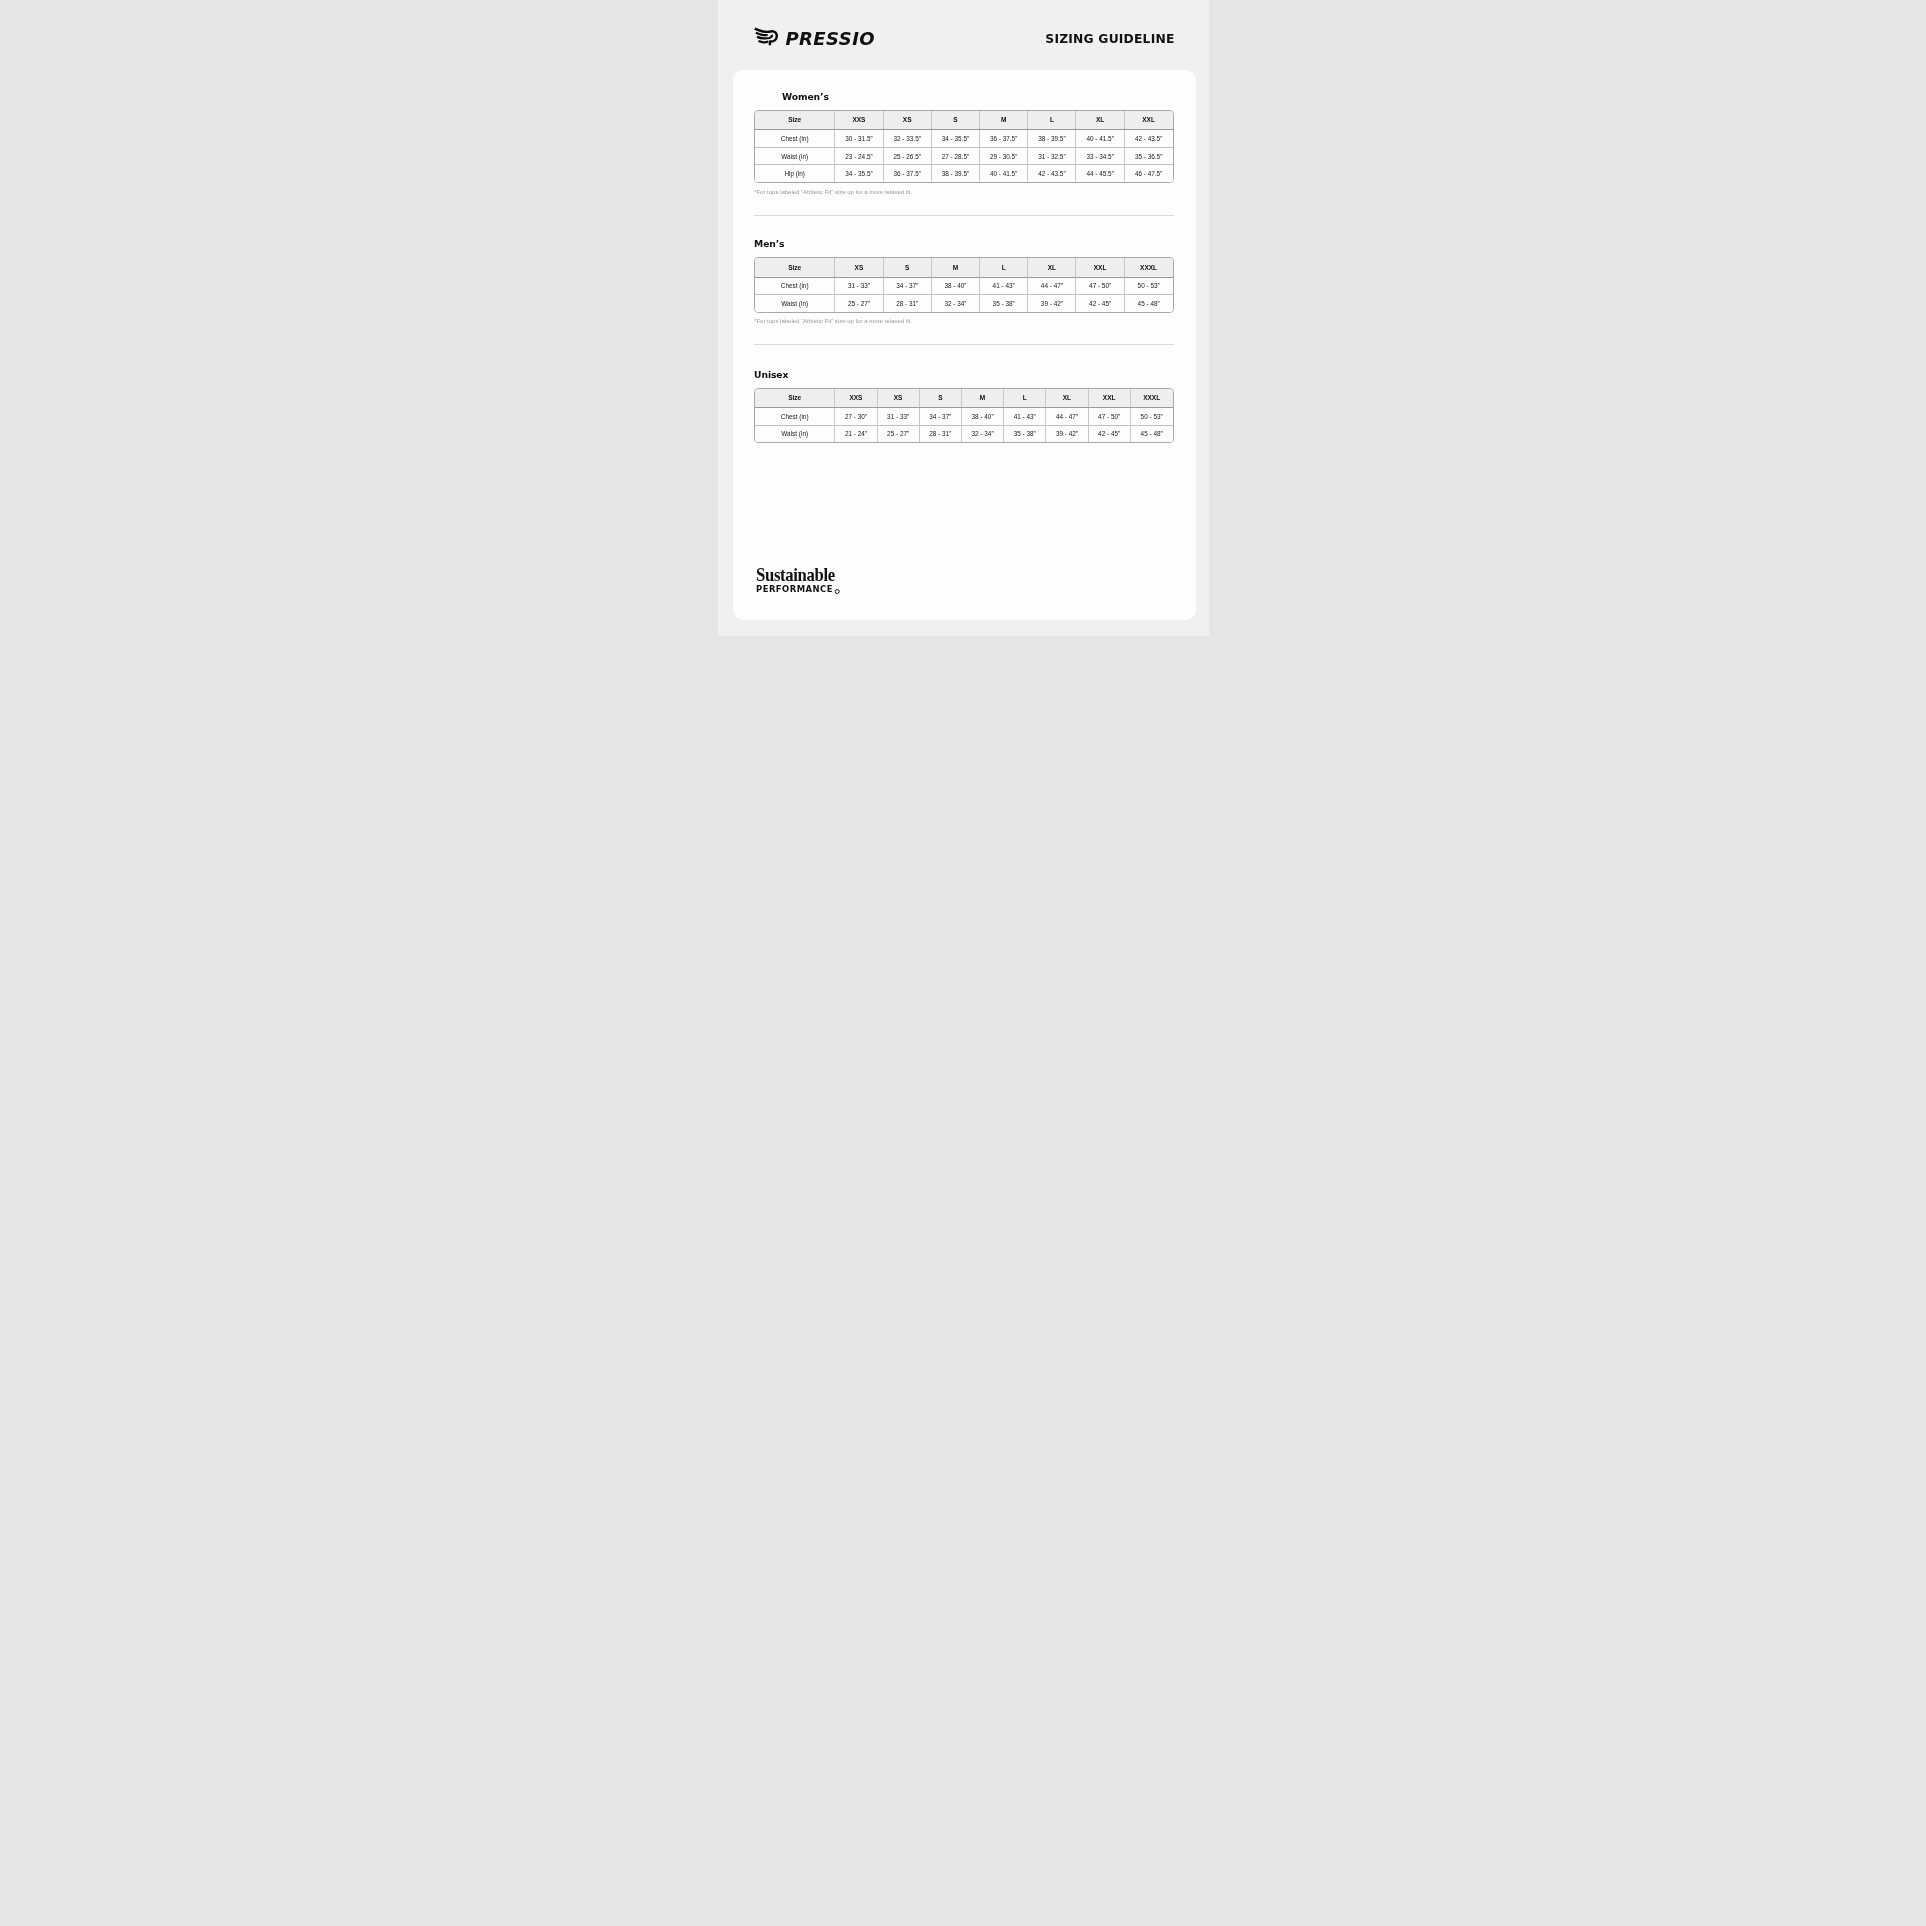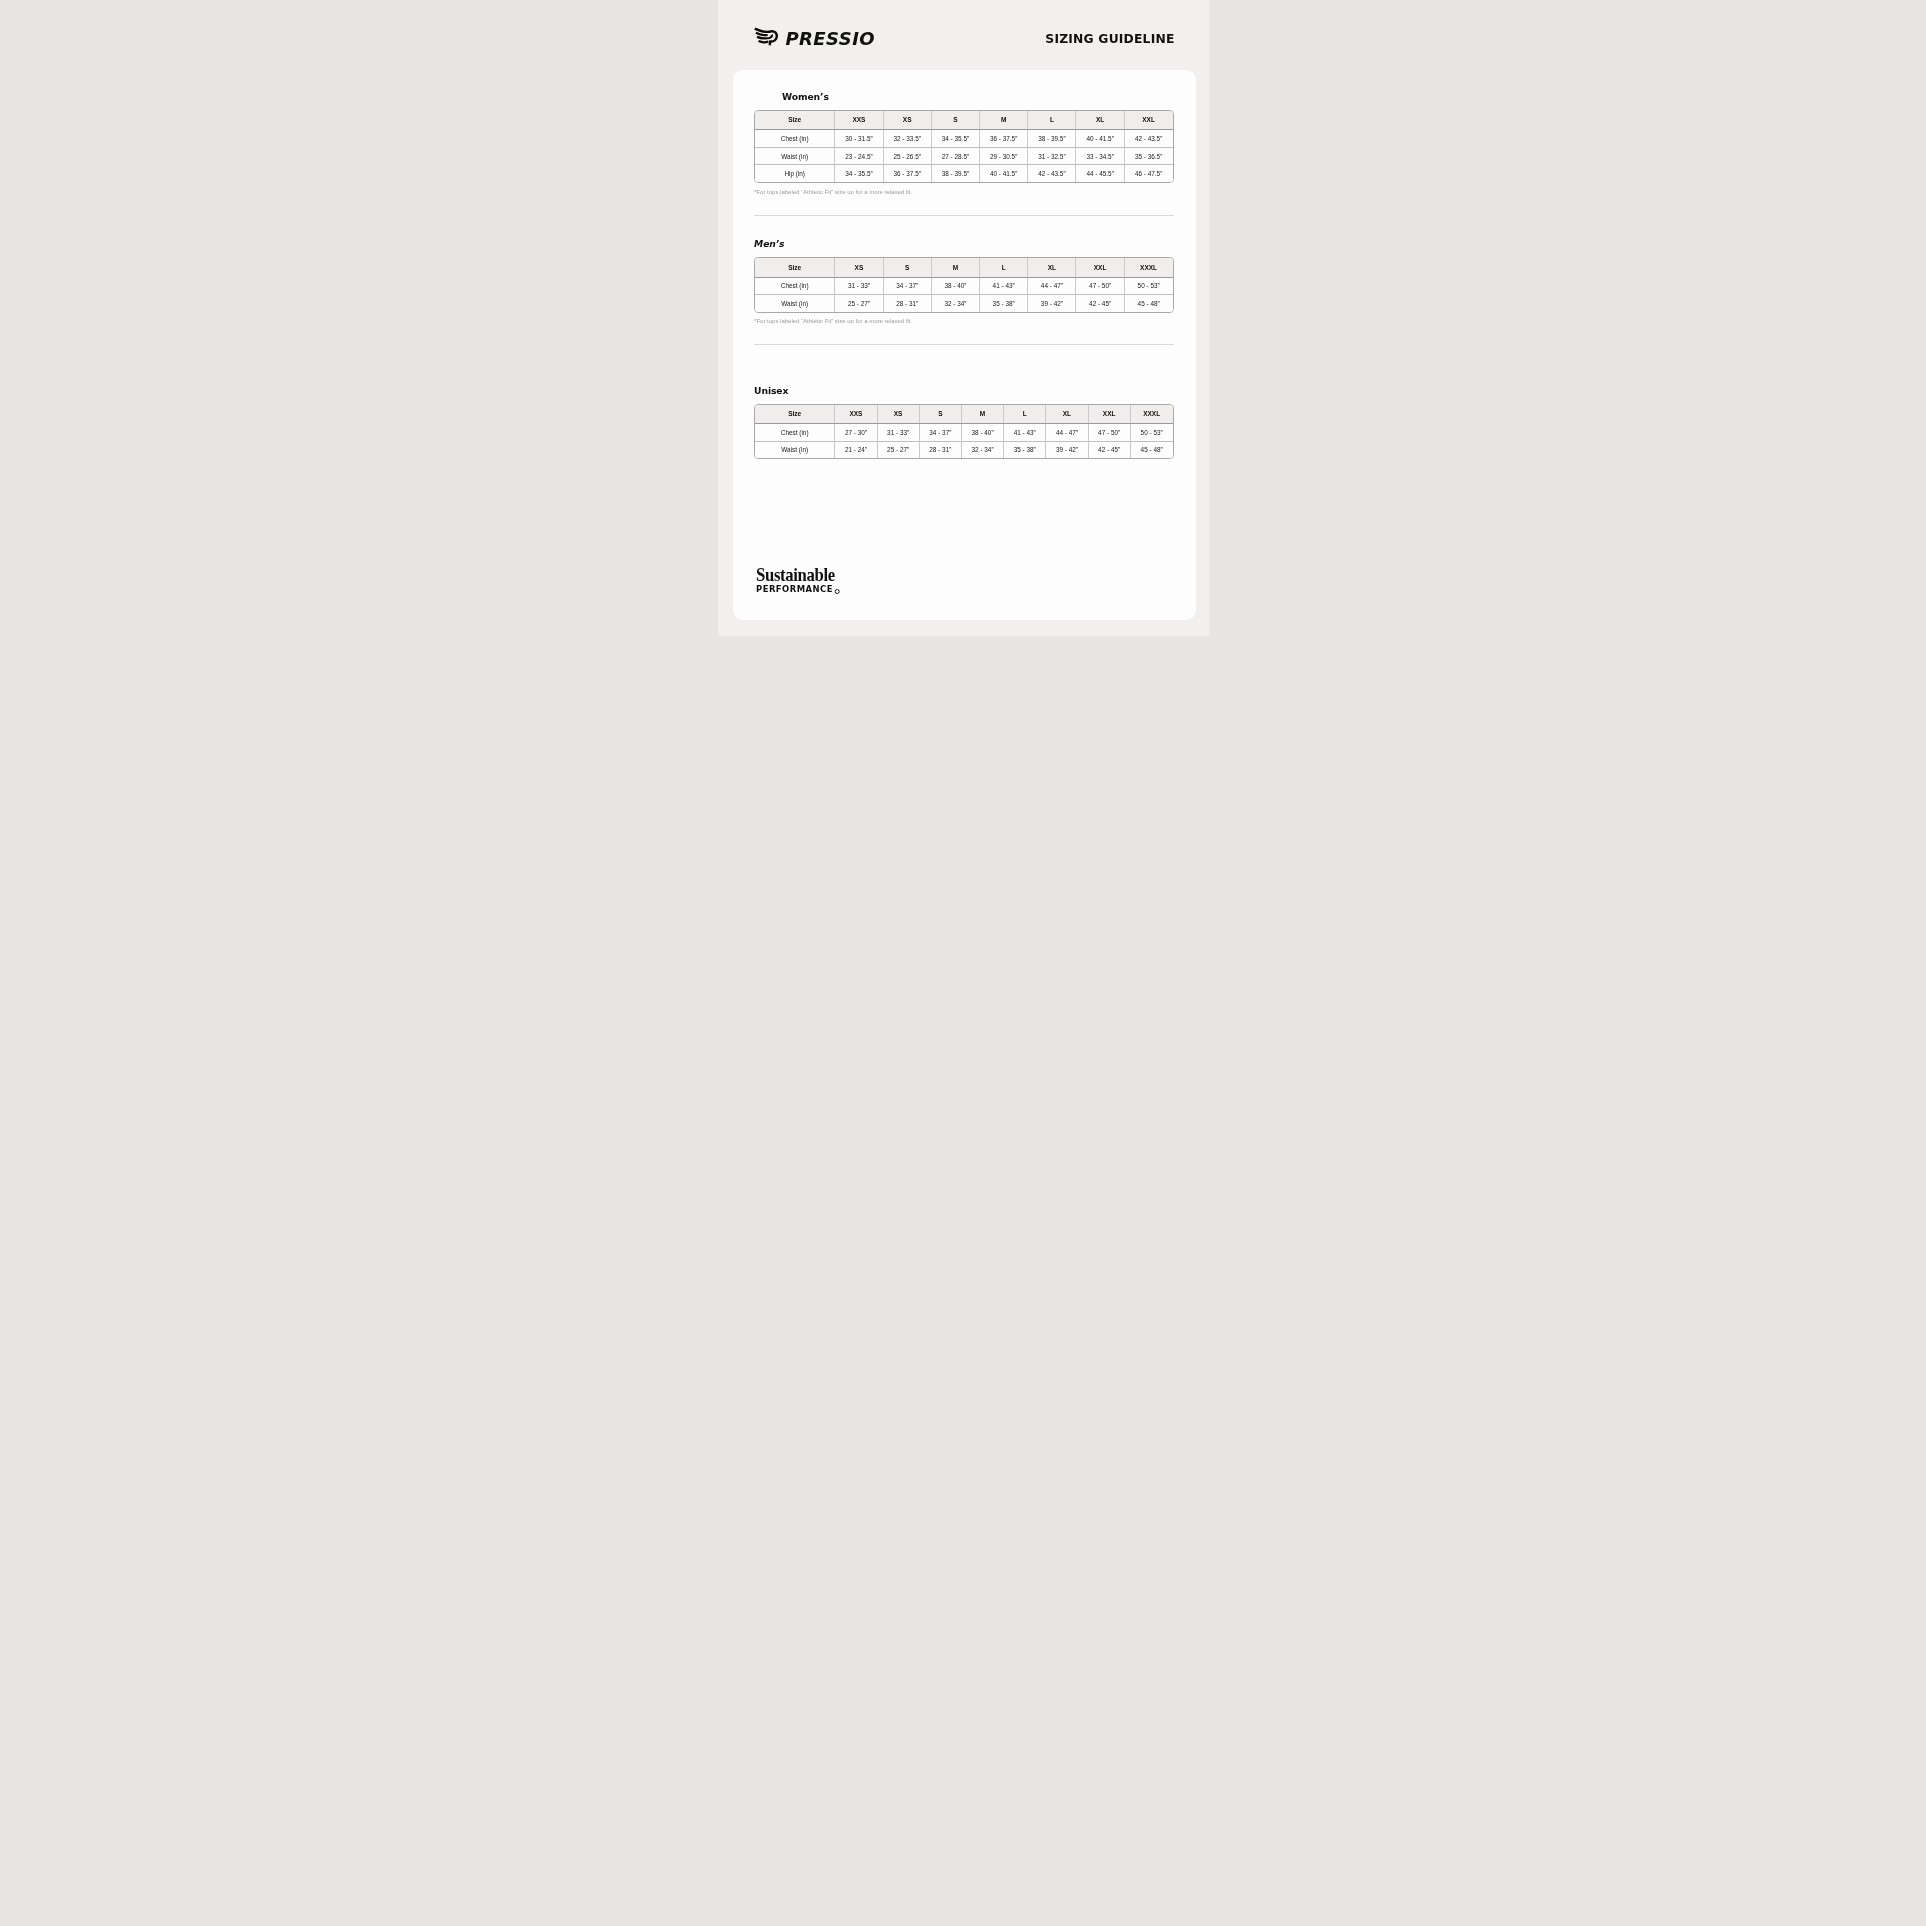--- a/index.html
+++ b/index.html
@@ -37,22 +37,22 @@
     width:463px;height:550px;
     background:#fdfdfd;border-radius:10px;
   }
   .card-inner{padding:0 22px 0 21.6px;}
   .section-heading{
     font-family:"DejaVu Sans",sans-serif;
     font-size:9.2px;font-weight:bold;letter-spacing:-0.1px;
     line-height:1.2;margin:0;
   }
   .s-womens .section-heading{margin-top:21px;margin-left:28px;}
-  .s-mens   .section-heading{margin-top:22.3px;font-style:italic;}
-  .s-unisex .section-heading{margin-top:40px;}
+  .s-mens   .section-heading{margin-top:22.3px;}
+  .s-unisex .section-heading{margin-top:24px;}
   .table-wrap{
     margin-top:7.7px;
     border:0.4px solid #a8a8a8;
     border-radius:4.2px;
     overflow:hidden;
     background:#fdfdfd;
   }
   .s-mens .table-wrap{margin-top:8px;}
   table.size-table{width:100%;border-collapse:collapse;table-layout:fixed;}
   table.size-table th{

